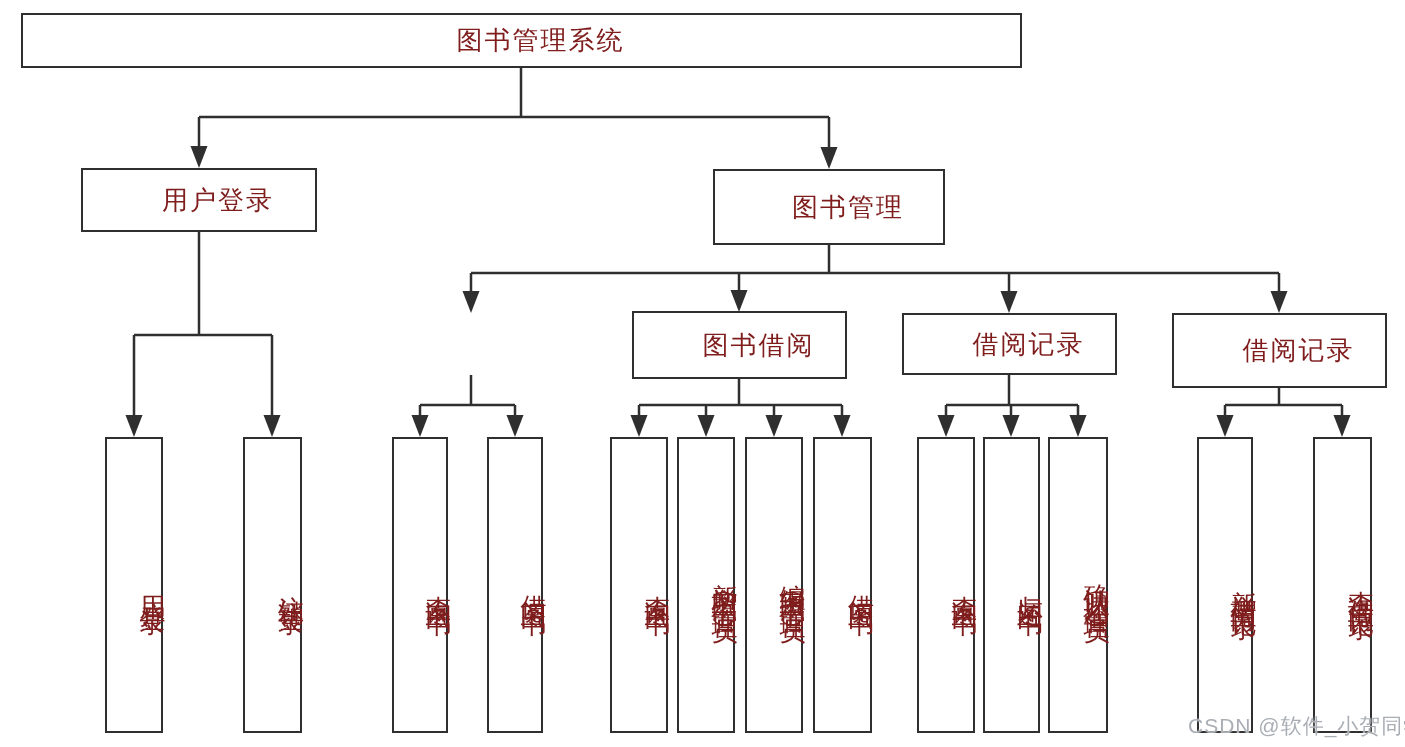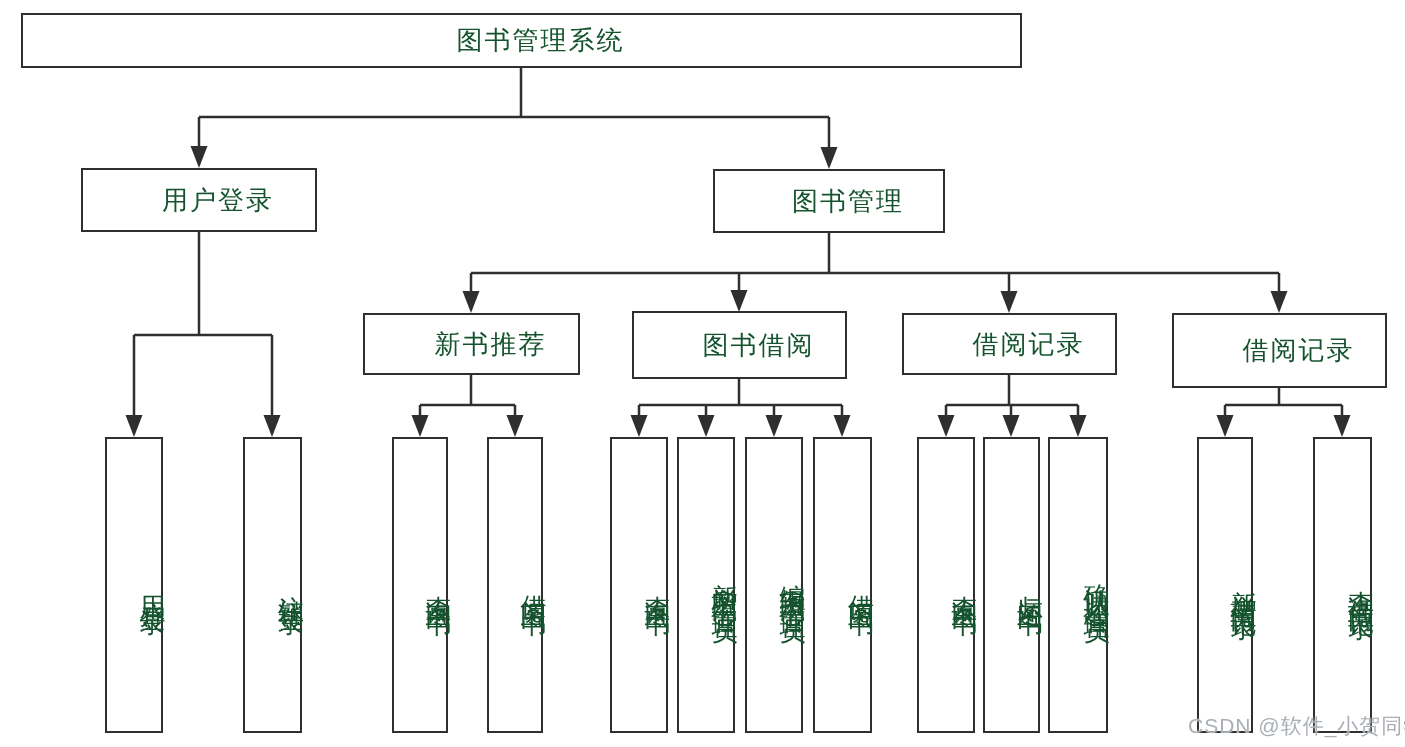--- a/index.html
+++ b/index.html
@@ -18,21 +18,21 @@
   }
   .box {
     position: absolute;
     box-sizing: border-box;
     background: #ffffff;
     border: 2.5px solid #2f2f2f;
     display: flex;
     align-items: center;
     justify-content: center;
     font-size: 26px;
-    color: #14532d;
+    color: #7f1d1d;
     letter-spacing: 2px;
     white-space: nowrap;
     padding-left: 38px;
   }
   .vbox {
     writing-mode: vertical-rl;
     letter-spacing: 5px;
     font-size: 26px;
     line-height: 1;
   }
@@ -89,23 +89,22 @@
       <polygon points="1002.5,415 1019.5,415 1011,437"></polygon>
       <polygon points="1069.5,415 1086.5,415 1078,437"></polygon>
       <polygon points="1216.5,415 1233.5,415 1225,437"></polygon>
       <polygon points="1333.5,415 1350.5,415 1342,437"></polygon>
     </g>
   </svg>
 
   <div class="box" style="left:21px; top:13px; width:1001px; height:55px;">图书管理系统</div>
 
   <div class="box" style="left:81px; top:168px; width:236px; height:64px;">用户登录</div>
-  <div class="box" style="left:713px; top:169px; width:232px; height:64px;">图书管理</div>
+  <div class="box" style="left:713px; top:169px; width:232px; height:76px;">图书管理</div>
 
-  <div class="box" style="left:363px; top:313px; width:217px; height:62px;">新书推荐</div>
   <div class="box" style="left:632px; top:311px; width:215px; height:68px;">图书借阅</div>
   <div class="box" style="left:902px; top:313px; width:215px; height:62px;">借阅记录</div>
   <div class="box" style="left:1172px; top:313px; width:215px; height:75px;">借阅记录</div>
 
   <div class="box vbox" style="left:105px; top:437px; width:58px; height:296px;">用户登录</div>
   <div class="box vbox" style="left:243px; top:437px; width:59px; height:296px;">注销登录</div>
 
   <div class="box vbox" style="left:392px; top:437px; width:56px; height:296px;">查询图书</div>
   <div class="box vbox" style="left:487px; top:437px; width:56px; height:296px;">借阅图书</div>
 

